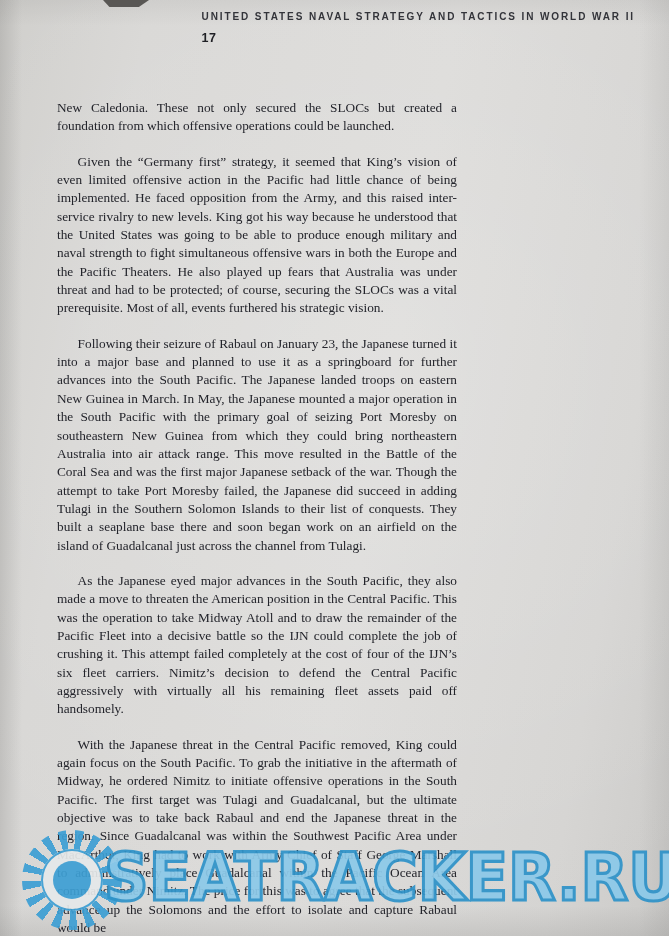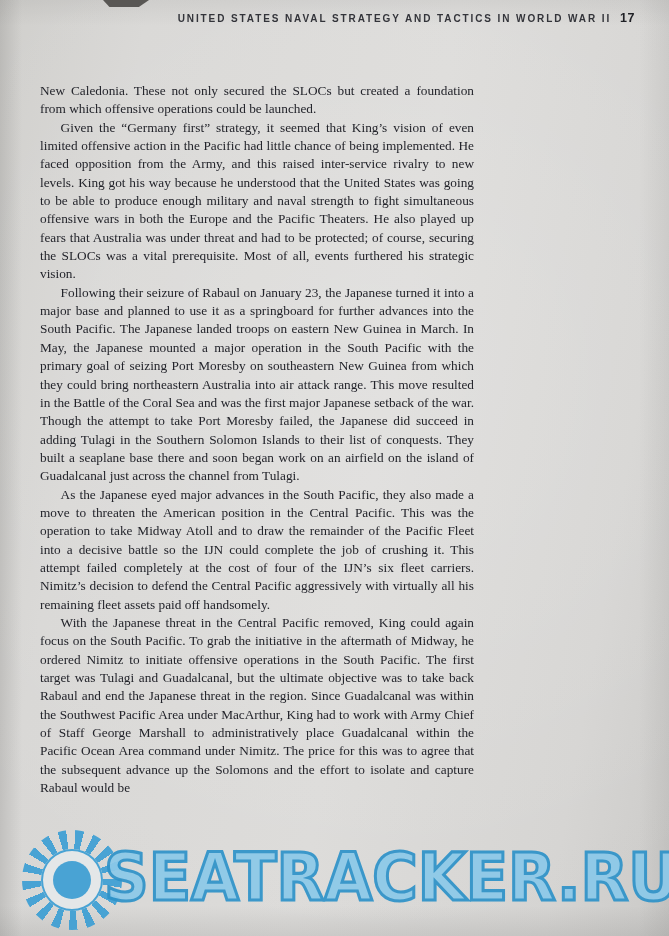--- a/index.html
+++ b/index.html
@@ -25,20 +25,21 @@
     position:absolute; top:0; left:103px; width:46px; height:7px;
     background:#44423f;
     clip-path:polygon(0 0, 100% 0, 78% 100%, 14% 100%);
     opacity:0.85;
   }
   
   .page-header {
     position:absolute; top:11px; right:34px;
     display:flex; align-items:baseline; gap:9px;
     white-space:nowrap;
+    flex-direction:column;
   }
   .running-head {
     font-family:"Liberation Sans", sans-serif;
     font-size:10px; font-weight:700;
     letter-spacing:1.9px;
     color:#33343a;
   }
   .page-number {
     font-family:Liberation Sans, sans-serif;
     font-size:12.5px; font-weight:700;
@@ -46,21 +47,21 @@
     letter-spacing:0.5px;
   }
   
   .text-block {
     position:absolute; left:40px; top:82px; width:434px;
     color:#23242b;
     font-size:13.3px;
     line-height:18.35px;
     text-align:justify;
   }
-  .text-block p { margin:0; }
+  .text-block p { margin:17px; }
   .text-block p + p { text-indent:1.55em; }
   
   .watermark {
     position:absolute; left:0; bottom:0; width:100%; height:110px;
     pointer-events:none;
   }
   .sunburst {
     position:absolute; left:22px; top:4px;
     width:100px; height:100px; border-radius:50%;
     background:repeating-conic-gradient(from 4deg, #3d9fd4 0deg 10deg, rgba(0,0,0,0) 10deg 21.2deg);

